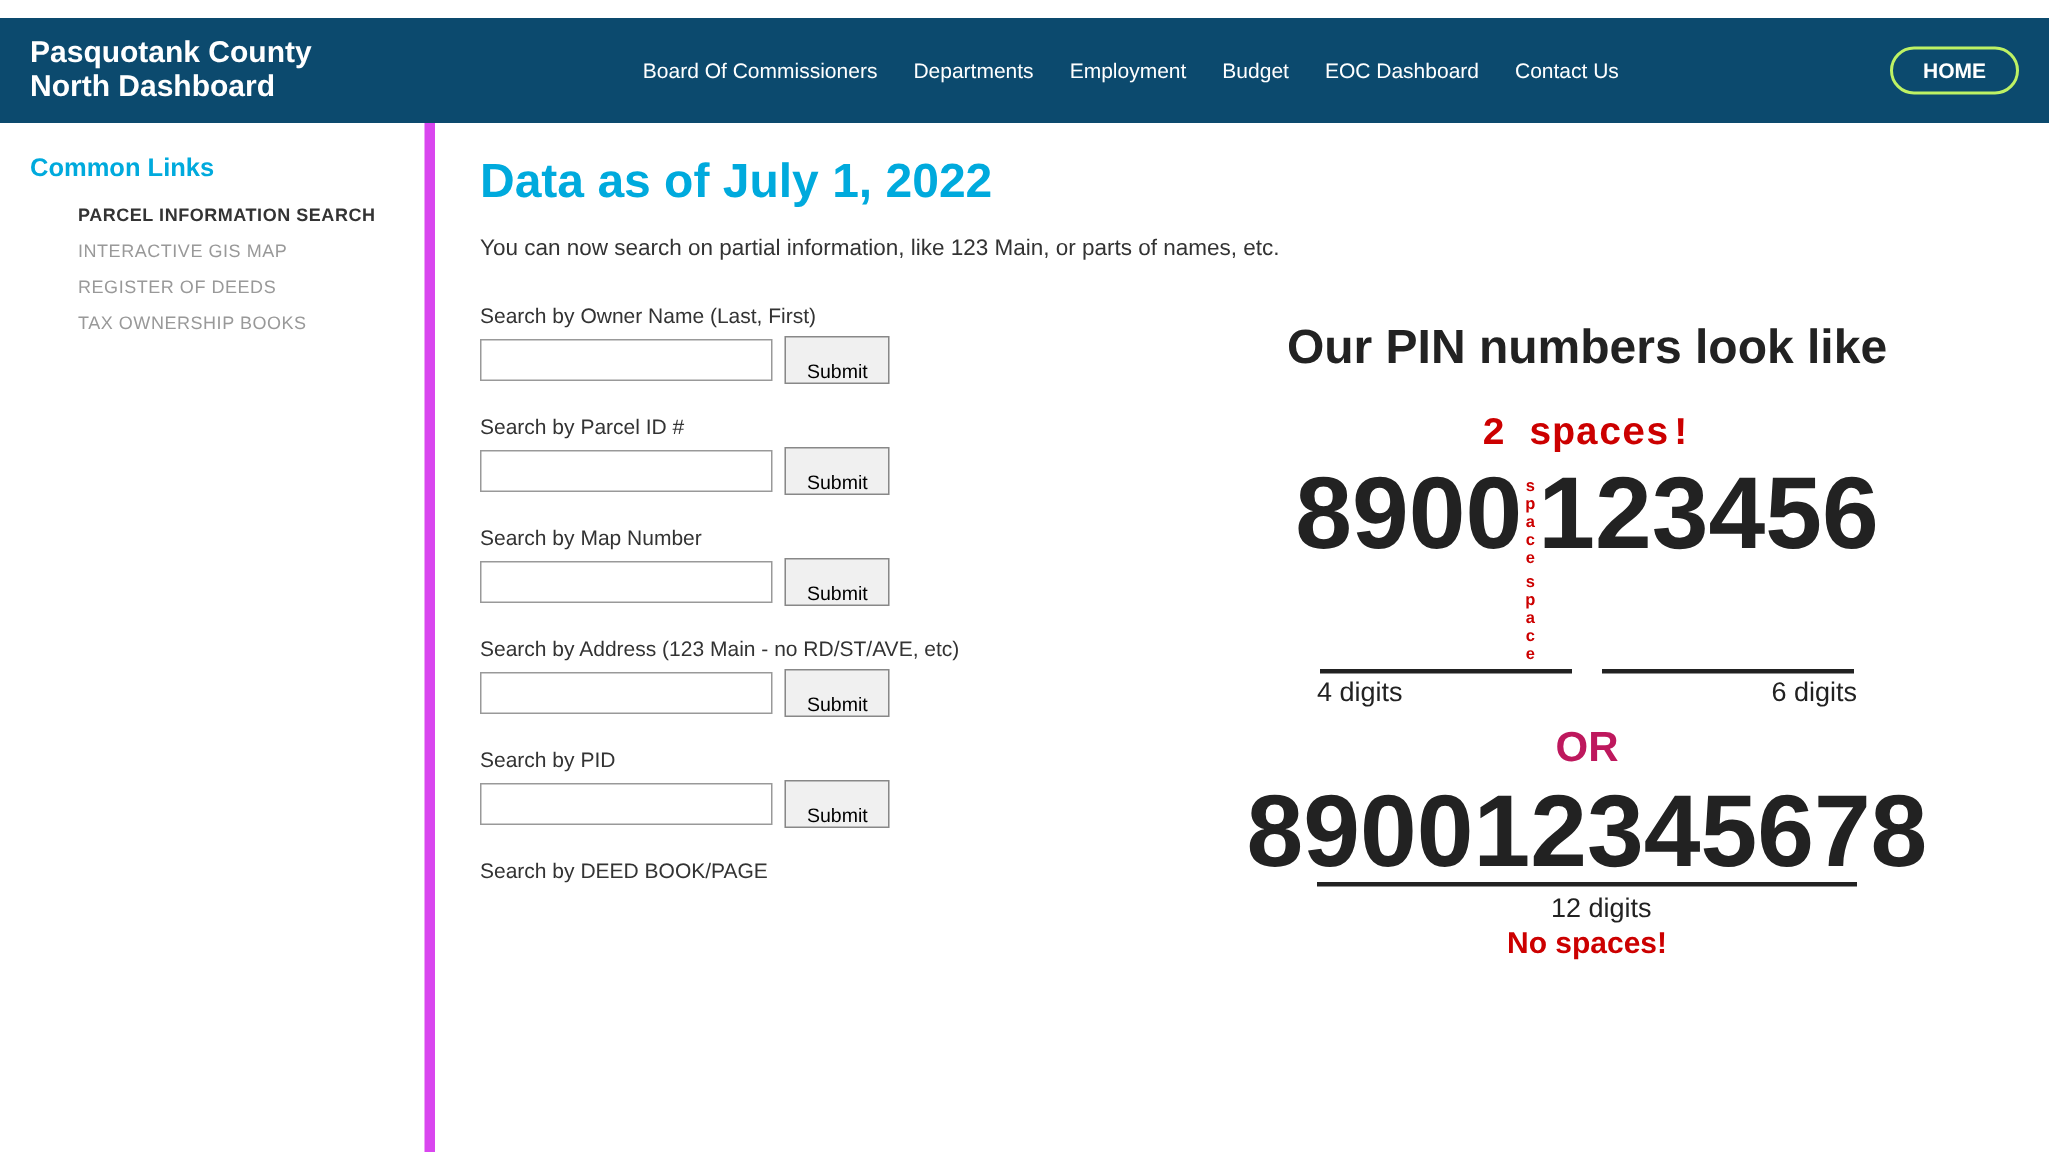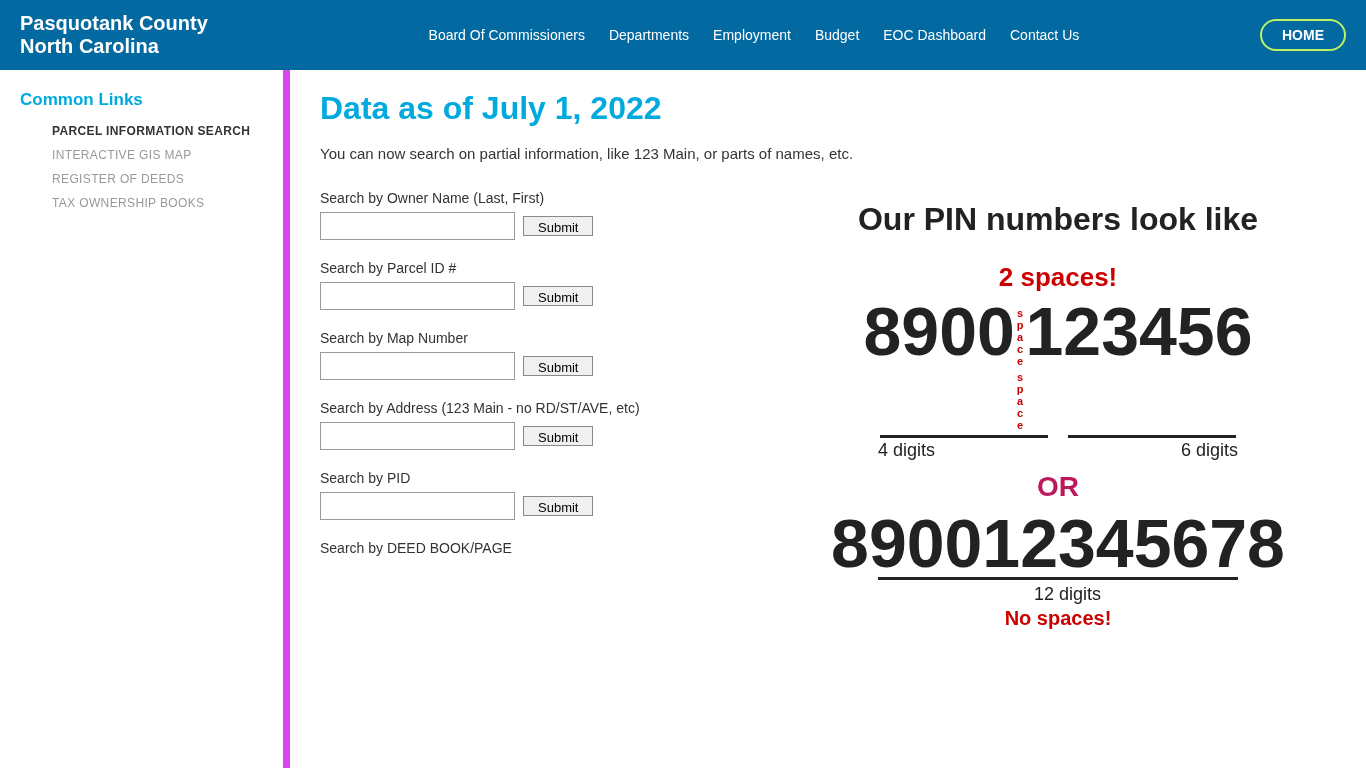--- a/index.html
+++ b/index.html
@@ -1,24 +1,25 @@
 <!DOCTYPE html>
 <html><head>
   <meta charset="utf-8">
   <style>
     * { margin: 0; padding: 0; box-sizing: border-box; }
     body { font-family: Georgia, 'Times New Roman', serif; font-size: 16px; color: #333; background: #fff; }
 
     
     #header {
-      background: #0369a1;
+      background: #0c4a6e;
       display: flex;
       align-items: center;
       padding: 10px 20px;
       height: 70px;
+      margin-top: 12px;
     }
     #site-title-block {
       flex: 0 0 auto;
       margin-right: 40px;
     }
     #site-title-block .title-line1 {
       font-size: 20px;
       font-weight: bold;
       color: #fff;
       font-family: Arial, sans-serif;
@@ -146,21 +147,21 @@
     }
     .search-input {
       width: 195px;
       height: 28px;
       border: 1px solid #999;
       padding: 2px 4px;
       font-size: 14px;
       font-family: Arial, sans-serif;
     }
     .submit-btn {
-      padding: 3px 14px;
+      padding: 15px 14px;
       background: #f0f0f0;
       border: 1px solid #888;
       font-family: Arial, sans-serif;
       font-size: 13px;
       cursor: pointer;
       height: 20px;
     }
 
     
     .pin-illustration {
@@ -176,21 +177,21 @@
       color: #222;
       text-align: center;
       line-height: 1.2;
       margin-bottom: 24px;
       font-family: Arial, sans-serif;
     }
     .pin-spaces-label {
       color: #cc0000;
       font-size: 26px;
       font-weight: bold;
-      font-family: Liberation Sans, sans-serif;
+      font-family: Liberation Mono, monospace;
     }
     .pin-big-number {
       font-size: 68px;
       font-weight: bold;
       color: #222;
       font-family: Arial, sans-serif;
       line-height: 1;
     }
     .pin-spaces-vertical {
       display: flex;
@@ -241,21 +242,21 @@
       font-weight: bold;
       font-family: Arial, sans-serif;
     }
   </style>
 </head>
 <body>
 
 <header id="header">
   <div id="site-title-block">
     <div class="title-line1">Pasquotank County</div>
-    <div class="title-line2">North Carolina</div>
+    <div class="title-line2">North Dashboard</div>
   </div>
   <nav id="main-nav">
     <a href="#">Board Of Commissioners</a>
     <a href="#">Departments</a>
     <a href="#">Employment</a>
     <a href="#">Budget</a>
     <a href="#">EOC Dashboard</a>
     <a href="#">Contact Us</a>
   </nav>
   <button id="home-btn">HOME</button>

